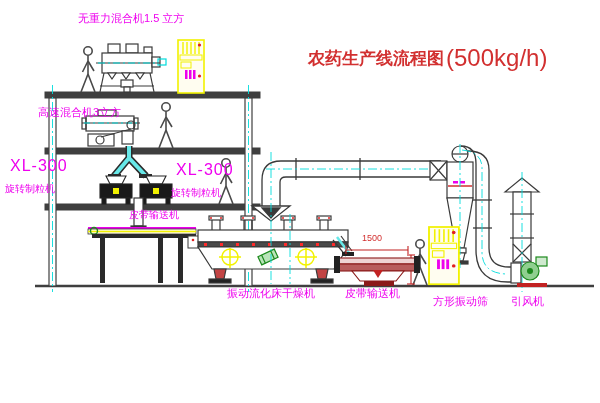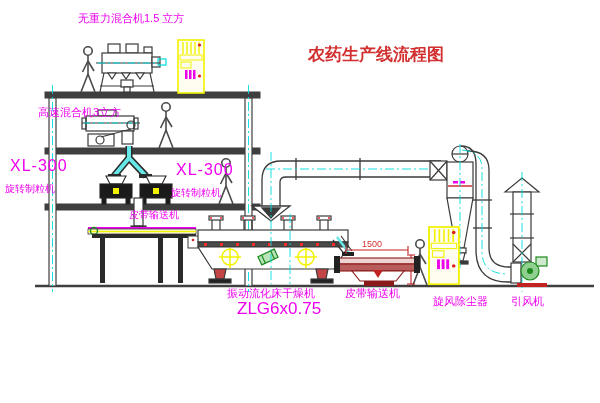--- a/index.html
+++ b/index.html
@@ -264,34 +264,34 @@
     <polygon points="352,271 404,271 396,281 360,281" fill="#ffffff" stroke="#8b1a1a"></polygon>
     <polygon points="373,270 383,270 378,278" fill="#c22222" stroke="none"></polygon>
     <rect x="364" y="281" width="30" height="5" fill="#8b1a1a" stroke="none"></rect>
   </g>
 </svg>
 
 <div class="lbl mag f11" style="left:78px;top:13px;">无重力混合机1.5 立方</div>
 
 <div class="lbl title-wrap" style="left:283px;top:46px;">
   <span class="red title-main">农药生产线流程图</span>
+  <span class="red f24">(500kg/h)</span>
 </div>
 
 <div class="lbl mag f11" style="left:38px;top:107px;">高速混合机3立方</div>
 
 <div class="lbl mag f19" style="left:10px;top:158px;">XL-300</div>
 <div class="lbl mag f10" style="left:5px;top:184px;">旋转制粒机</div>
 <div class="lbl mag f19" style="left:176px;top:162px;">XL-300</div>
 <div class="lbl mag f10" style="left:171px;top:188px;">旋转制粒机</div>
 
 <div class="lbl mag f10" style="left:129px;top:210px;">皮带输送机</div>
 
-<div class="lbl red f9" style="left:362px;top:240px;">1500</div>
+<div class="lbl red f9" style="left:362px;top:234px;">1500</div>
 
 <div class="lbl mag f11" style="left:227px;top:288px;">振动流化床干燥机</div>
-<div class="lbl mag f17" style="left:237px;top:300px;">ZLG6x0.75</div>
 
 <div class="lbl mag f11" style="left:345px;top:288px;">皮带输送机</div>
 
-<div class="lbl mag f11" style="left:433px;top:296px;">旋风除尘器</div>
+<div class="lbl mag f11" style="left:433px;top:296px;">方形振动筛</div>
 <div class="lbl mag f11" style="left:511px;top:296px;">引风机</div>
 
 </div>
 
 </body></html>

